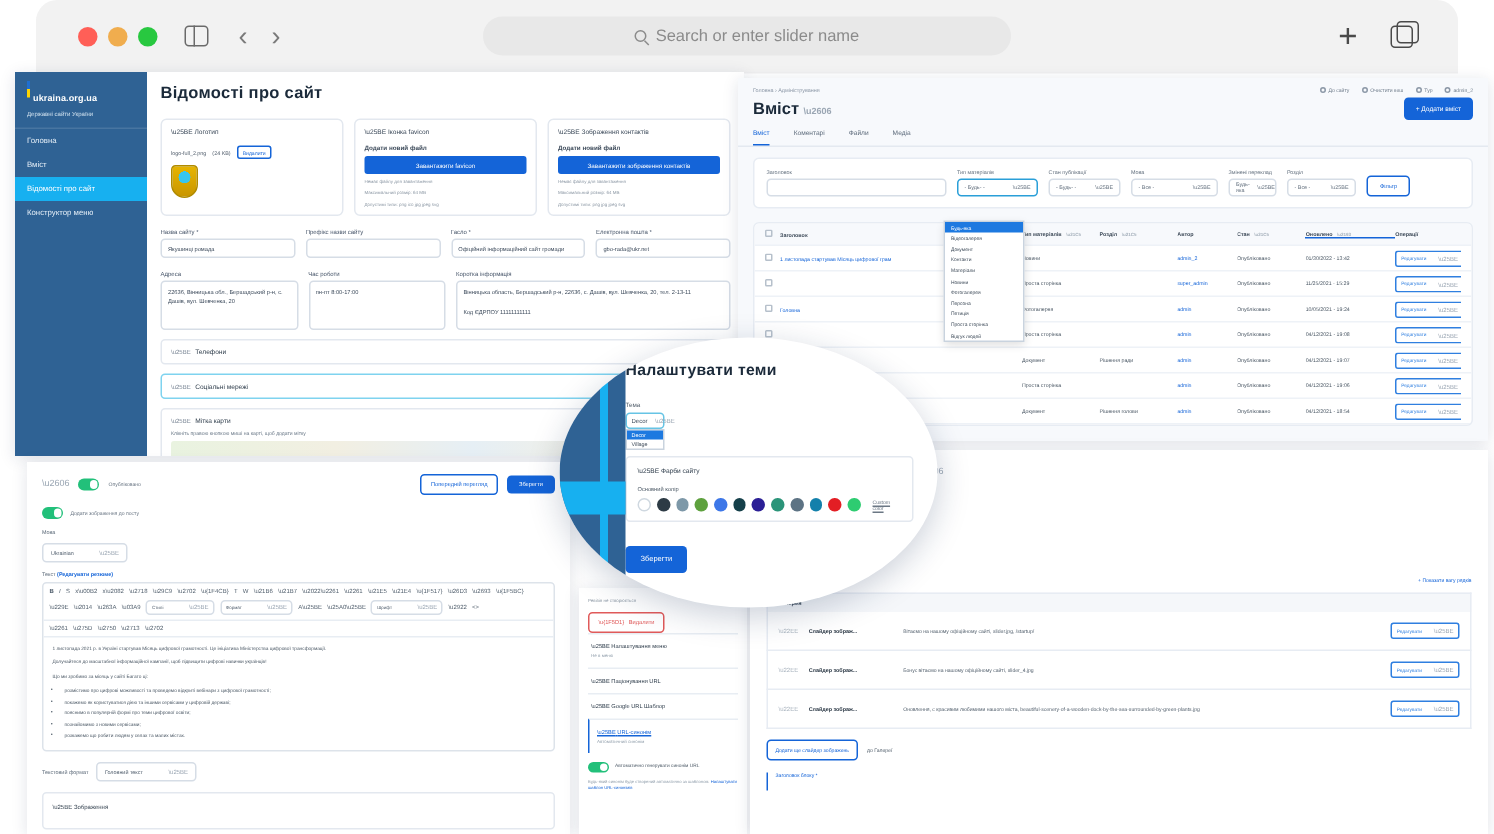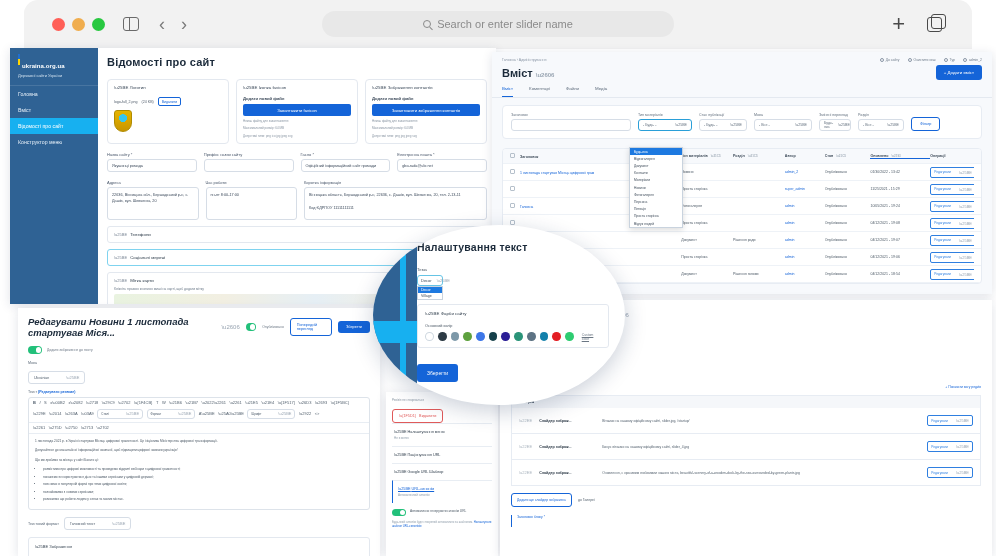--- a/index.html
+++ b/index.html
@@ -500,21 +500,20 @@
         <div class="c c7"><span class="opbtn">
               <span>Редагувати</span>
               <span class="caret">\u25BE</span>
             </span></div>
       </div>
     </div>
   </div>
 
   <div class="panel blur" id="p-editor">
     <div class="ed-head">
-      <div class="ed-title">Редагувати Новини 1 листопада стартував Міся...</div>
       <span class="star">\u2606</span>
       <span class="toggle"></span>
       <span class="tg-lbl">Опубліковано</span>
       <span class="ghostbtn">Попередній перегляд</span>
       <span class="primbtn">Зберегти</span>
     </div>
 
     <div class="ed-row">
       <span class="toggle"></span>
       <span class="tg-lbl">Додати зображення до посту</span>
@@ -691,21 +690,21 @@
       <span class="gb">Додати ще слайдер зображень</span>
       <span class="gt">до Галереї</span>
     </div>
     <div class="blue-edge">Заголовок блоку *</div>
   </div>
 
   <div id="p-magnify">
     <div class="mg-wedge"></div>
     <div class="mg-wedge2"></div>
     <div class="mg-inner" style="margin-left:22px">
-      <div class="mg-title">Налаштування текст</div>
+      <div class="mg-title">Налаштувати теми</div>
       <div class="mg-lbl">Тема</div>
       <div class="mg-sel">
         <span>Decor</span>
           <span class="caret">\u25BE</span>
       </div>
       <div class="mg-opts">
         <div class="sel">Decor</div>
         <div>Village</div>
       </div>
       <div class="mg-card">

